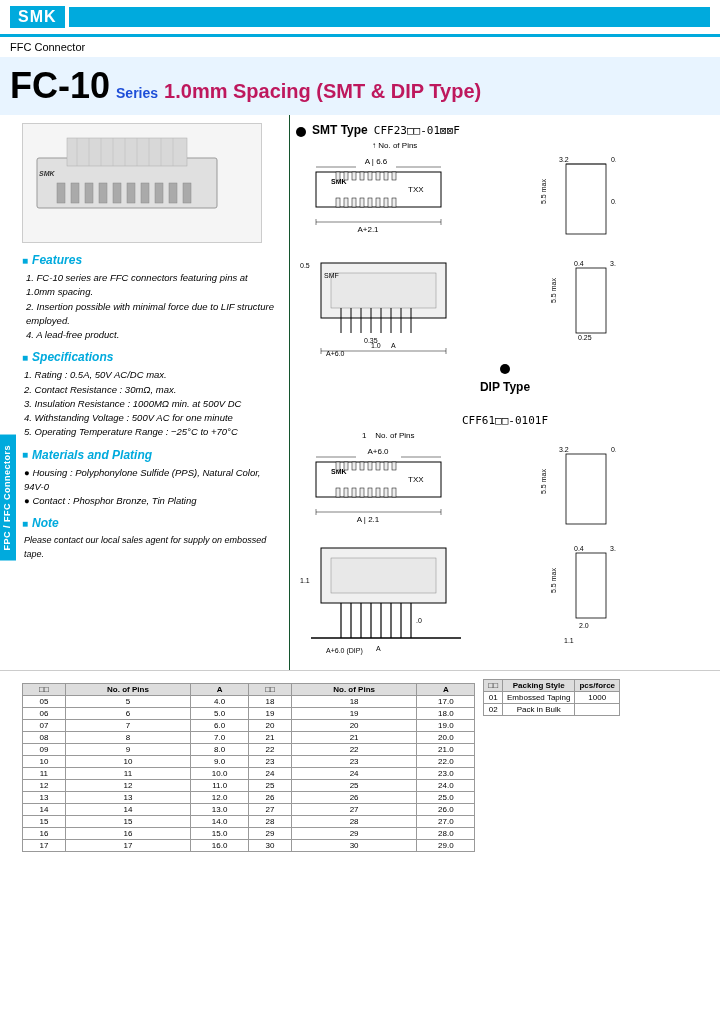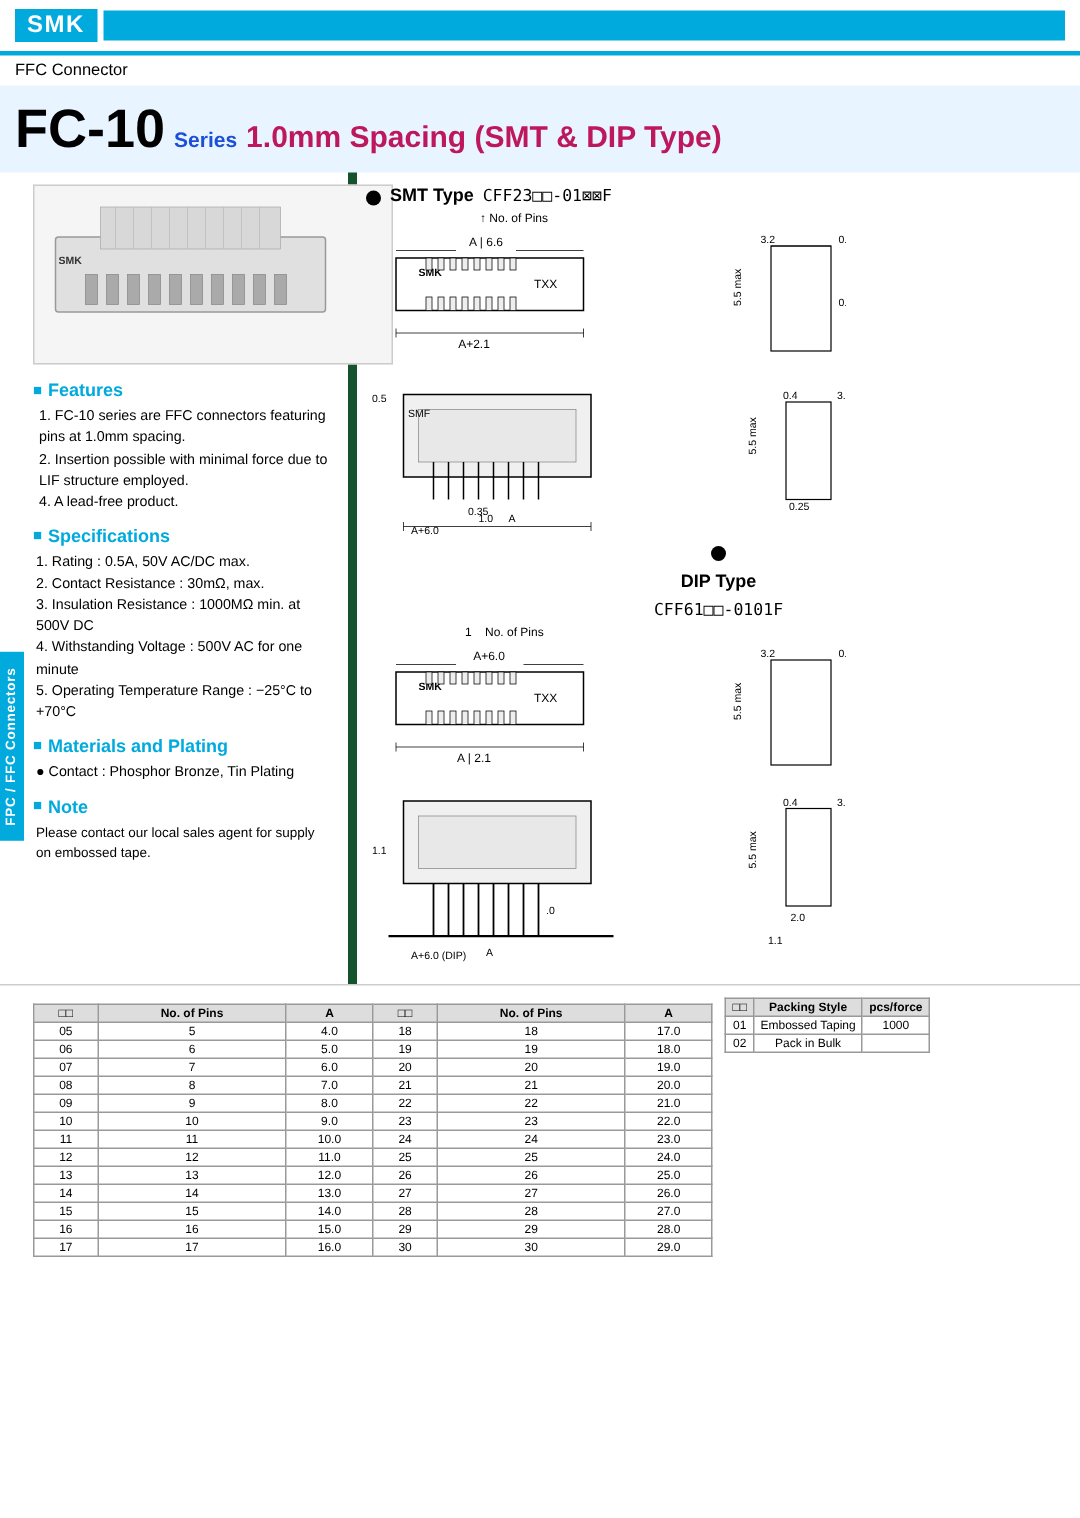--- a/index.html
+++ b/index.html
@@ -83,23 +83,24 @@
     }
 
     
     .main-content {
       position: relative;
       display: flex;
       padding: 0;
     }
 
     .left-col {
-      width: 238px;
+      width: 290px;
       padding: 8px 10px 8px 22px;
-      border-right: 6px solid #14532d;
+      border-right: 1px solid #14532d;
+      font-style: italic;
     }
 
     .right-col {
       flex: 1;
       padding: 8px 6px;
     }
 
     
     .product-image {
       width: 240px;
@@ -260,20 +261,21 @@
       <div class="section-content">
         <div>1. <span>Rating : 0.5A, 50V AC/DC max.</span></div>
         <div>2. <span>Contact Resistance : 30mΩ, max.</span></div>
         <div>3. <span>Insulation Resistance : 1000MΩ min. at 500V DC</span></div>
         <div>4. <span>Withstanding Voltage : 500V AC for one minute</span></div>
         <div>5. <span>Operating Temperature Range : −25°C to +70°C</span></div>
       </div>
 
       <div class="section-header">Materials and Plating</div>
       <div class="section-content">
+        <div>● <span>Housing : Polyphonylone Sulfide (PPS), Natural Color, 94V-0</span></div>
         <div>● <span>Contact : Phosphor Bronze, Tin Plating</span></div>
       </div>
 
       <div class="section-header">Note</div>
       <div class="section-content note-section">Please contact our local sales agent for supply on embossed tape.</div>
     </div>
 
     <div class="right-col">
 
       <div style="display:flex; align-items:flex-end; gap:6px; margin-bottom:4px;">
@@ -359,21 +361,21 @@
           <text x="278" y="18" font-size="7">0.4</text>
           <text x="314" y="18" font-size="7">3.2</text>
           <text x="260" y="55" font-size="7" transform="rotate(-90,260,55)">5.5 max</text>
           <text x="282" y="92" font-size="7">0.25</text>
         </svg>
       </div>
 
       <div style="display:flex; align-items:center; gap:6px; margin-bottom:4px; margin-top:4px;flex-direction:column;">
         <span class="bullet-circle"></span>
         <span style="font-size:12px; font-weight:bold;">DIP Type</span>
-        <span style="font-size:11px; font-family: monospace;">CFF61□□-0101F</span>
+        <span style="font-size:11px; font-family: monospace; margin-top: 14px;">CFF61□□-0101F</span>
       </div>
       <div style="font-size:8px; margin-left:16px; margin-bottom:4px;"><span style="margin-left:50px;">1</span> &nbsp;&nbsp; <span>No. of Pins</span></div>
 
       <div style="margin-bottom:4px;">
         <svg width="320" height="90" viewBox="0 0 320 90">
           <text x="82" y="10" font-size="8" text-anchor="middle">A+6.0</text>
           <line x1="20" y1="13" x2="60" y2="13" stroke="#000" stroke-width="0.5"></line>
           <line x1="105" y1="13" x2="145" y2="13" stroke="#000" stroke-width="0.5"></line>
           <rect x="20" y="18" width="125" height="35" fill="none" stroke="#000" stroke-width="1"></rect>
           <text x="35" y="30" font-size="7" font-weight="bold">SMK</text>

